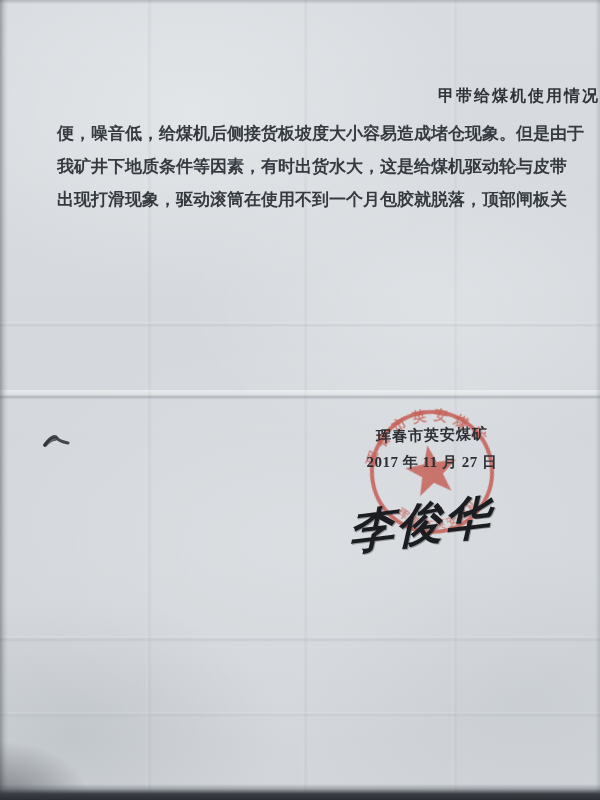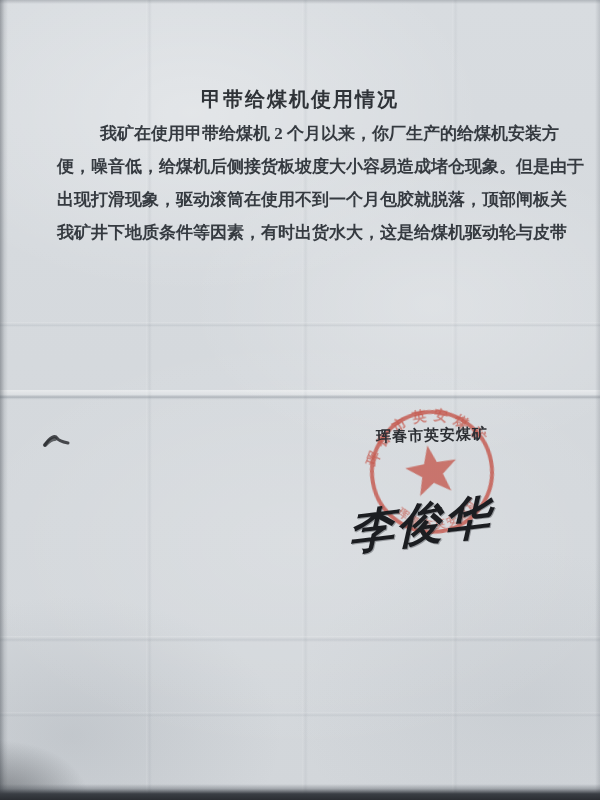--- a/index.html
+++ b/index.html
@@ -65,22 +65,22 @@
     background: linear-gradient(to bottom, rgba(255,255,255,0.14), rgba(128,136,146,0.12) 65%, rgba(128,136,146,0));
   }
   .crease-v { position: absolute; top: 0; bottom: 0; width: 6px; pointer-events: none; }
   .crease-v1 { left: 146px; background: linear-gradient(to right, rgba(255,255,255,0.12), rgba(126,134,144,0.10) 60%, rgba(126,134,144,0)); }
   .crease-v2 { left: 302px; background: linear-gradient(to right, rgba(255,255,255,0.10), rgba(126,134,144,0.09) 60%, rgba(126,134,144,0)); }
   .crease-v3 { left: 452px; background: linear-gradient(to right, rgba(255,255,255,0.10), rgba(126,134,144,0.08) 60%, rgba(126,134,144,0)); }
 
   
   .doc-title {
     position: absolute; left: 0; right: 0; top: 86px;
-    text-align: center;
-    font-size: 20px; font-weight: bold;
+    text-align: right;
+    font-size: 16px; font-weight: bold;
     letter-spacing: 2px;
     color: #2f3338;
   }
   
   .body-paragraph {
     position: absolute; left: 57px; top: 117px; width: 486px;
     color: #353a40;
     font-size: 17px; font-weight: bold;
   }
   .body-line {
@@ -134,24 +134,23 @@
   <div class="crease-v crease-v2"></div>
   <div class="crease-v crease-v3"></div>
   <div class="fold fold-faint-1"></div>
   <div class="fold fold-main"></div>
   <div class="fold fold-faint-2"></div>
   <div class="fold fold-faint-3"></div>
 
   <div class="doc-title">甲带给煤机使用情况</div>
 
   <div class="body-paragraph">
-    <div class="body-line justified indent">我矿在使用甲带给煤机 2 个月以来，你厂生产的给煤机安装方</div>
     <div class="body-line justified">便，噪音低，给煤机后侧接货板坡度大小容易造成堵仓现象。但是由于</div>
+    <div class="body-line justified">我矿井下地质条件等因素，有时出货水大，这是给煤机驱动轮与皮带</div>
     <div class="body-line justified">出现打滑现象，驱动滚筒在使用不到一个月包胶就脱落，顶部闸板关</div>
-    <div class="body-line justified">我矿井下地质条件等因素，有时出货水大，这是给煤机驱动轮与皮带</div>
   </div>
 
   <svg class="pen-mark" width="30" height="22" viewBox="0 0 30 22">
     <path d="M3,13 C8,5 13,3 15,6 C16,8 21,10 26,11" fill="none" stroke="#2b2d31" stroke-width="3" stroke-linecap="round" opacity="0.85"></path>
     <path d="M3,13 C7,9 10,7 13,7" fill="none" stroke="#2b2d31" stroke-width="4" stroke-linecap="round" opacity="0.7"></path>
   </svg>
 
   <svg class="stamp-svg" viewBox="0 0 160 160">
     <defs>
       <filter id="inkblur" x="-10%" y="-10%" width="120%" height="120%">
@@ -166,20 +165,21 @@
       <text font-size="14" font-weight="bold" fill="#c2473a" opacity="0.72" letter-spacing="6">
         <textPath href="#arcTop" startOffset="50%" text-anchor="middle">珲春市英安煤矿</textPath>
       </text>
       <text font-size="11" font-weight="bold" fill="#c2473a" opacity="0.62" letter-spacing="3">
         <textPath href="#arcBottom" startOffset="50%" text-anchor="middle">珲春市英安煤矿</textPath>
       </text>
     </g>
   </svg>
 
   <div class="stamp-overlay-mine">珲春市英安煤矿</div>
+  <div class="stamp-overlay-date">2017 年 11 月 27 日</div>
 
   <div class="signature">李俊华</div>
 
   <div class="edge-left"></div>
   <div class="edge-top"></div>
   <div class="edge-right"></div>
   <div class="corner-bl"></div>
   <div class="edge-bottom"></div>
 
 </div>

